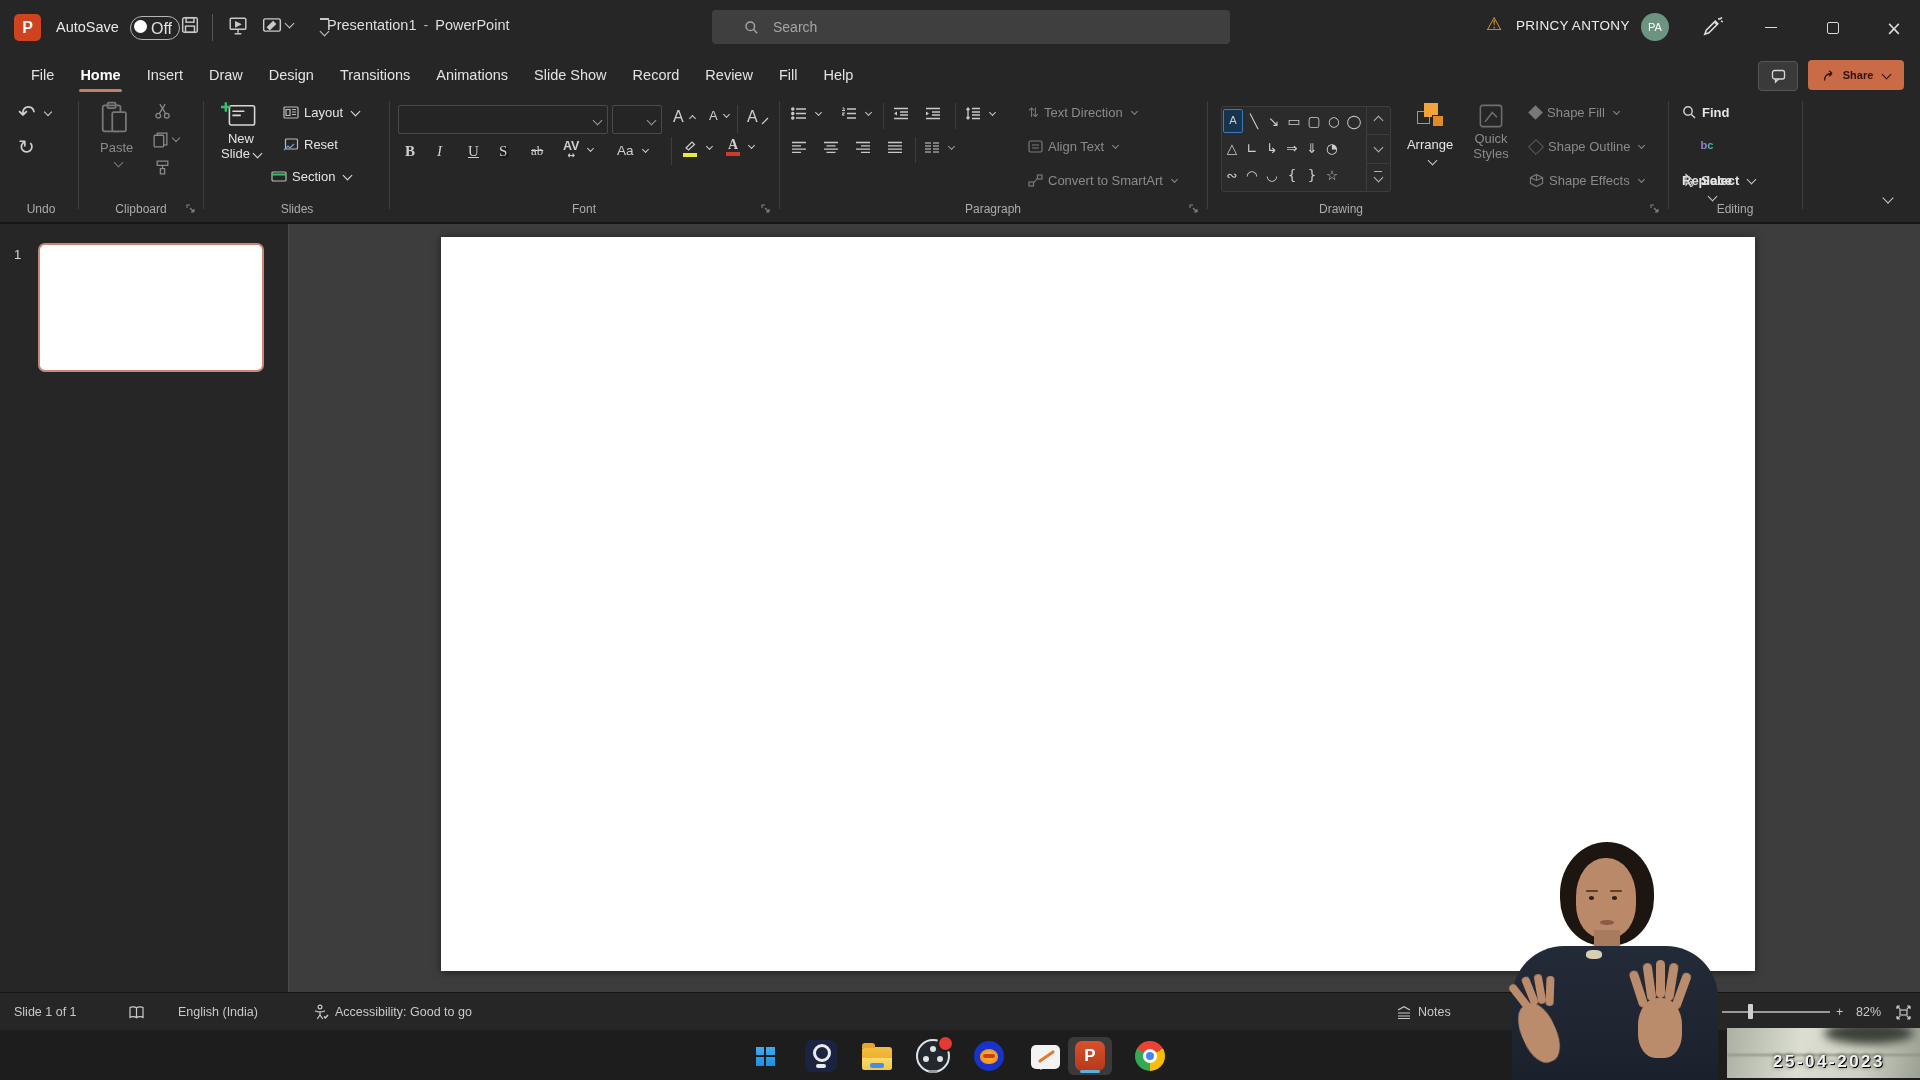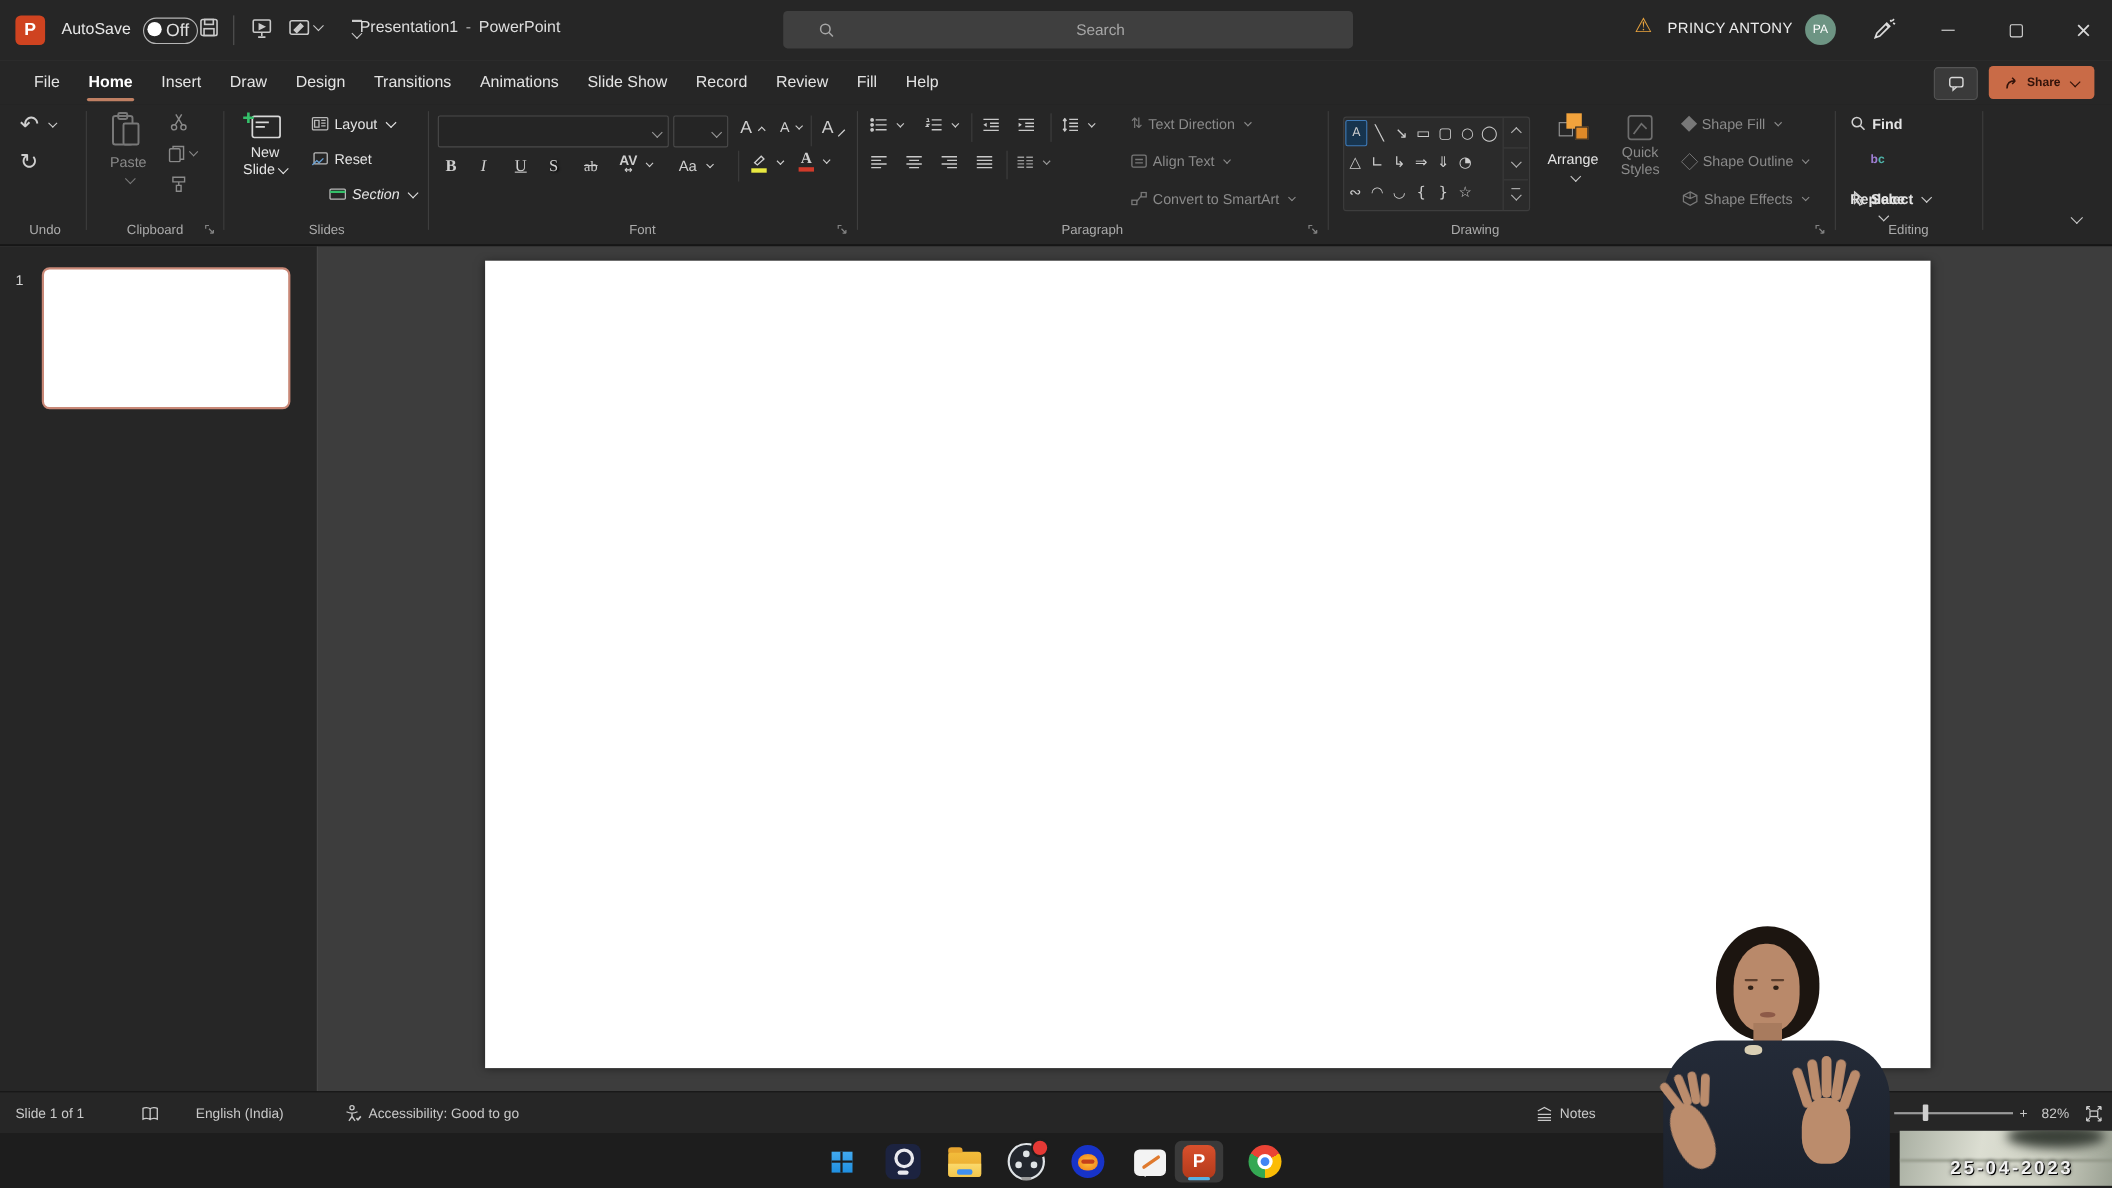--- a/index.html
+++ b/index.html
@@ -21,21 +21,21 @@
   .knob{position:absolute;left:3px;top:3px;width:13px;height:13px;border-radius:50%;background:#fff;}
   .tstate{position:absolute;right:7px;top:3px;font-size:16px;color:#e0e0e0;}
   .ticon{position:absolute;top:16px;color:#c9c9c9;}
   .tsep{position:absolute;left:212px;top:14px;width:1px;height:27px;background:#555;}
   .doc-title{position:absolute;left:327px;top:17px;font-size:14.5px;color:#dedede;white-space:nowrap;}
   .doc-title .dim{margin:0 7px;color:#aaa;}
   .searchbox{position:absolute;left:712px;top:10px;width:518px;height:34px;background:#3f3f3f;border-radius:4px;
              display:flex;align-items:center;}
   .searchbox svg{margin-left:32px;}
   .searchbox input{flex:1;background:transparent;border:none;outline:none;color:#ddd;font-size:14px;margin-left:12px;
-                   font-family:"Liberation Sans",sans-serif;text-align:center;}
+                   font-family:"Liberation Sans",sans-serif;}
   .searchbox input::placeholder{color:#a6a6a6;}
   .warn{position:absolute;left:1486px;top:13px;font-size:18px;color:#e8a33d;}
   .uname{position:absolute;left:1516px;top:18px;font-size:13.5px;color:#ececec;letter-spacing:.3px;}
   .avatar{position:absolute;left:1641px;top:13px;width:28px;height:28px;border-radius:50%;background:#6d9483;
           display:flex;align-items:center;justify-content:center;font-size:11px;color:#fff;}
   .penic{position:absolute;left:1700px;top:15px;}
   .wbtn{position:absolute;top:0;width:46px;height:55px;display:flex;align-items:center;justify-content:center;color:#d9d9d9;}
   .minbar{width:12px;height:1.6px;background:#d9d9d9;}
   .restsq{position:relative;width:10px;height:10px;border:1.3px solid #d9d9d9;border-radius:2px;background:#262626;}
   .restsq::before{content:"";position:absolute;left:2px;top:-4px;width:10px;height:10px;border:1.3px solid #d9d9d9;border-radius:2px;z-index:-1;}
@@ -322,21 +322,21 @@
         <span class="btxt">Layout</span>
           <span class="cv"></span>
       </div>
       <div class="smrow" style="left:76px;top:42px;">
         <svg width="16" height="13" viewBox="0 0 16 13" fill="none" stroke="#b9b9b9" stroke-width="1.2">
           <rect x="2.5" y="1" width="12" height="10" rx="1"></rect>
             <path d="M1 12 l4 -4 l2 2 l4 -4" stroke="#6aa3d8"></path>
         </svg>
         <span class="btxt">Reset</span>
       </div>
-      <div class="smrow" style="left:92px;top:74px;font-style:italic;">
+      <div class="smrow" style="left:64px;top:74px;">
         <svg width="16" height="13" viewBox="0 0 16 13" fill="none" stroke="#b9b9b9" stroke-width="1.2">
           <rect x="1" y="2" width="14" height="9" rx="1"></rect>
             <path d="M1 4.5 h14" stroke="#35c06a" stroke-width="2"></path>
         </svg>
         <span class="btxt">Section</span>
           <span class="cv"></span>
       </div>
       <div class="glabel">Slides</div>
     </div>
     <div class="gsep" style="left:389px;"></div>

